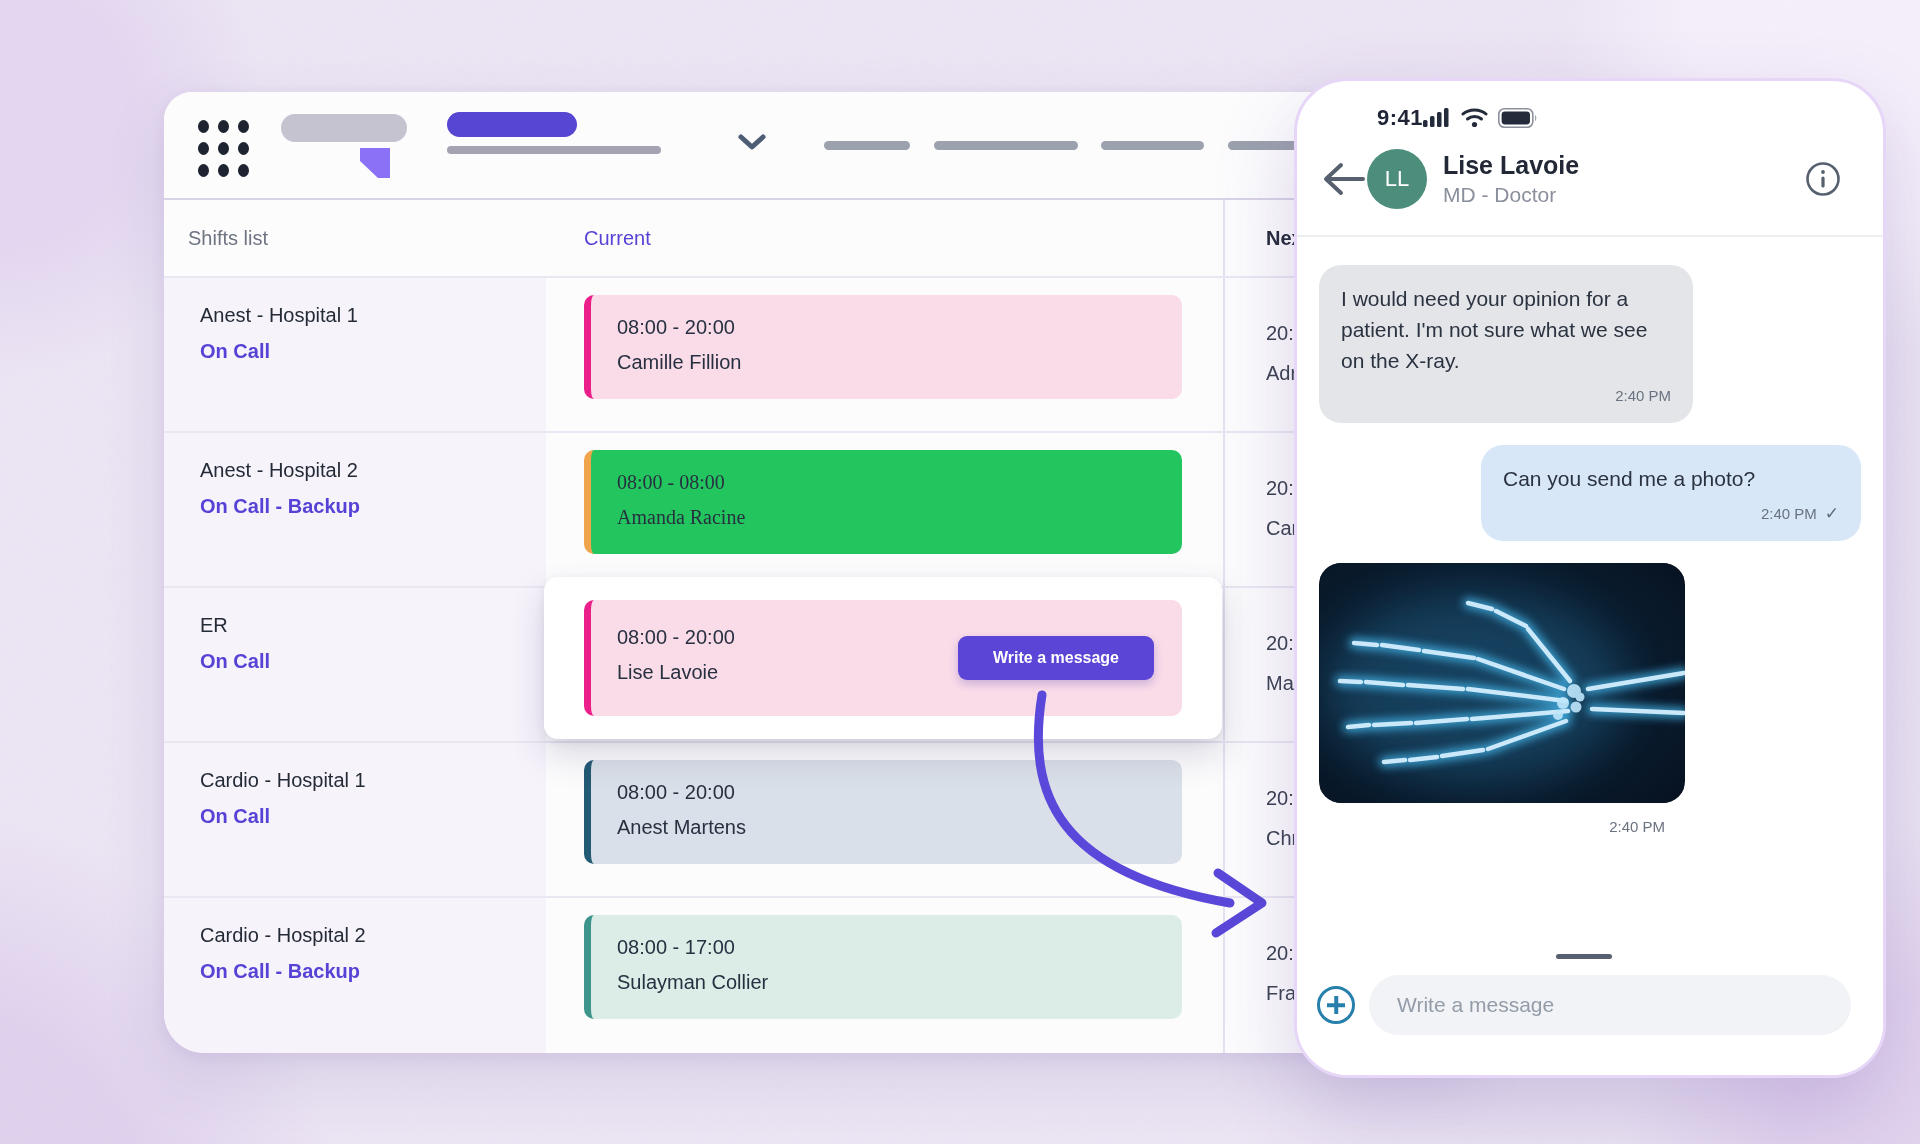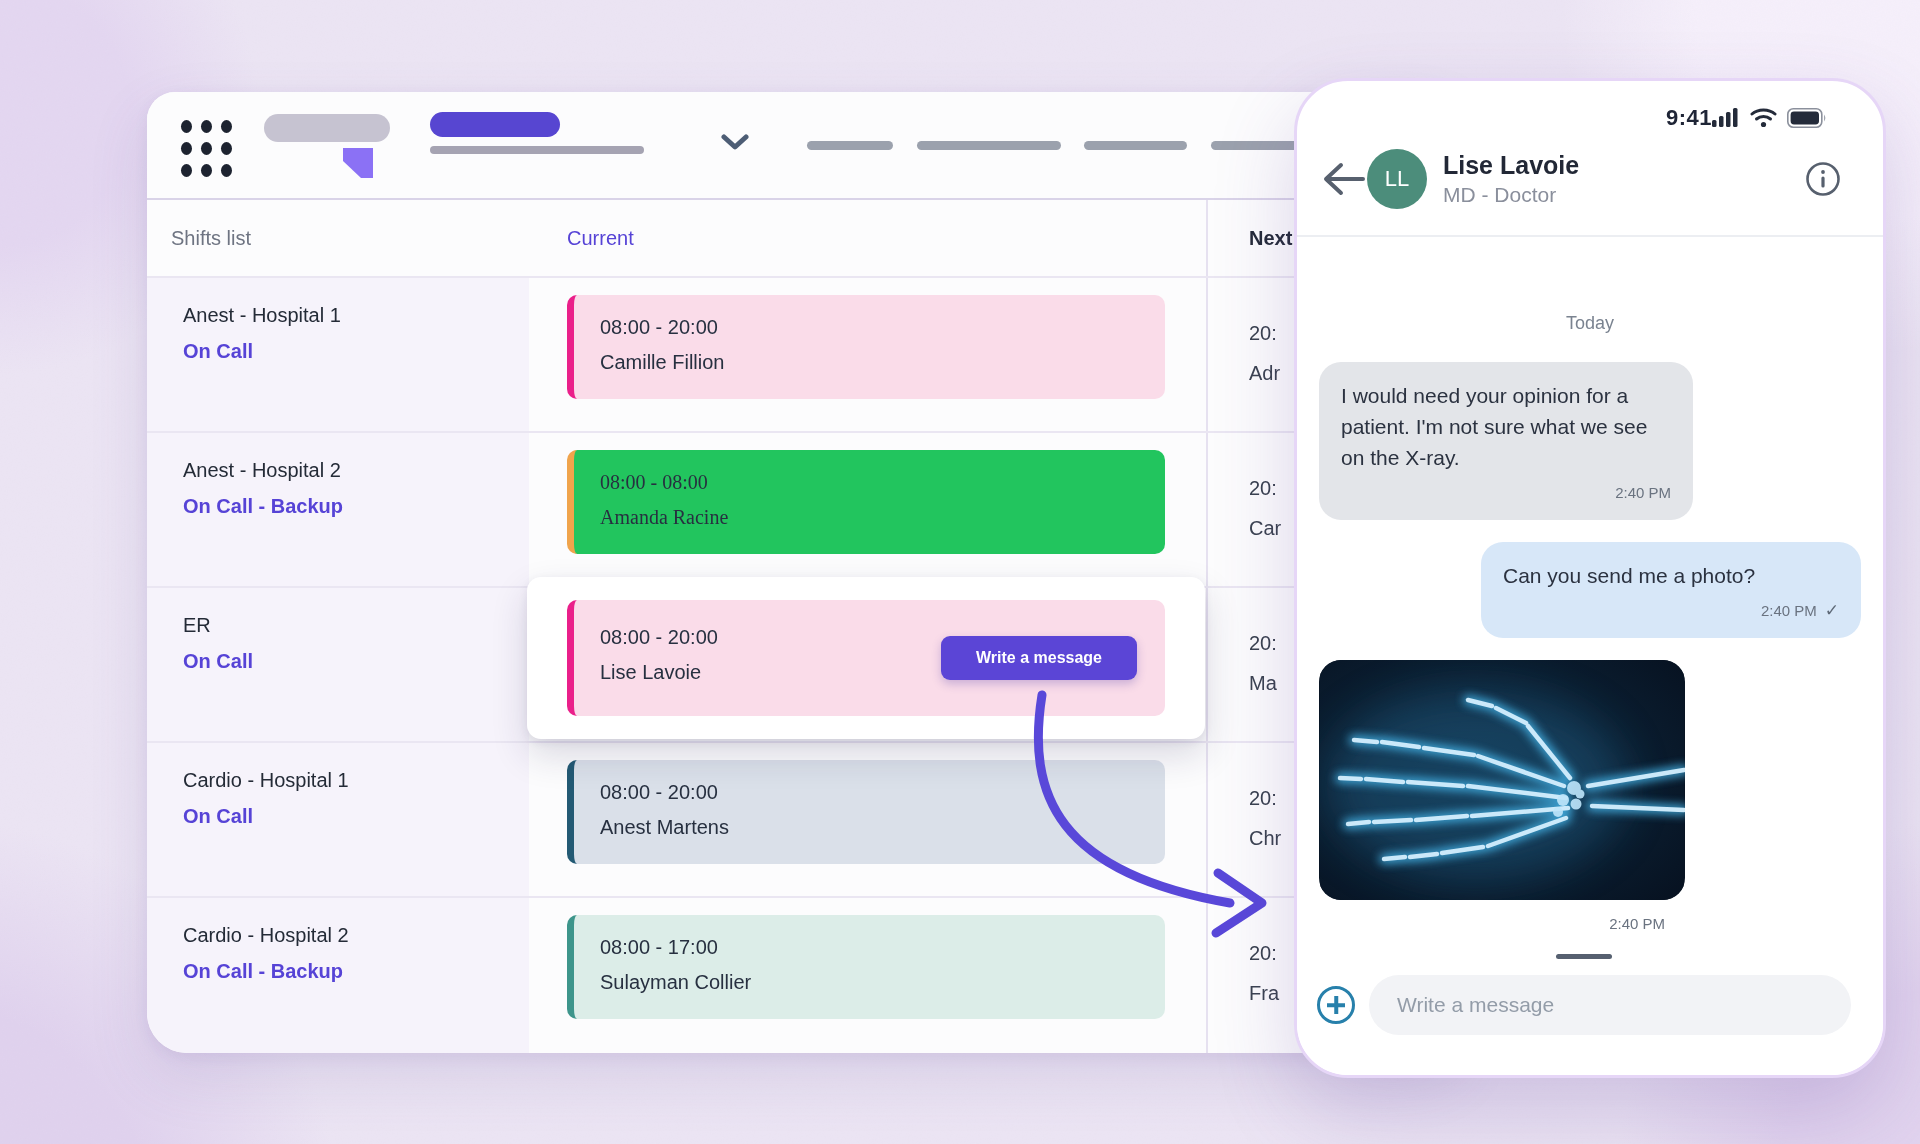--- a/index.html
+++ b/index.html
@@ -11,21 +11,21 @@
       radial-gradient(circle 340px at 99% 1%, #f6f0fb 0 60%, rgba(246,240,251,0) 100%),
       radial-gradient(circle 420px at -4% 108%, #e0d2ee 0 55%, rgba(224,210,238,0) 100%),
       radial-gradient(circle 260px at 0% 10%, #e4d7f1 0 50%, rgba(228,215,241,0) 100%),
       radial-gradient(circle 360px at 103% 103%, #e2d4ef 0 55%, rgba(226,212,239,0) 100%),
       #ece5f4;
   }
   .noise{ position:absolute; inset:0; width:100%; height:100%; opacity:.5; }
 
   
   .app-panel{
-    position:absolute; left:147px; top:92px; width:1312px; height:961px;
+    position:absolute; left:164px; top:92px; width:1312px; height:961px;
     background:#fcfcfd; border-radius:28px 28px 28px 40px;
     box-shadow:0 24px 60px rgba(90,70,150,.14), 0 4px 14px rgba(90,70,150,.08);
     overflow:hidden; z-index:1;
   }
   .app-header{ position:relative; height:108px; border-bottom:2px solid #d9d3e8; background:#fcfcfd; }
   .dots-grid{ position:absolute; left:34px; top:28px; display:grid; grid-template-columns:repeat(3,11px); grid-gap:9px; }
   .dots-grid i{ width:11px; height:13px; border-radius:50%; background:#1d2330; }
   .sk-pill-gray{ position:absolute; left:117px; top:22px; width:126px; height:28px; border-radius:14px; background:#c6c3d1; }
   .corner-glyph{ position:absolute; left:196px; top:56px; }
   .sk-pill-purple{ position:absolute; left:283px; top:20px; width:130px; height:25px; border-radius:13px; background:#5746d1; }
@@ -80,21 +80,21 @@
   
   .conn-arrow{ position:absolute; left:1000px; top:655px; z-index:6; }
 
   
   .phone{
     position:absolute; left:1294px; top:78px; width:592px; height:1000px; z-index:10;
     background:#ffffff; border:3px solid #e6d6f7; border-radius:54px;
     box-shadow:0 34px 80px rgba(100,70,160,.22);
     overflow:hidden;
   }
-  .statusbar{ display:flex; justify-content:flex-end; align-items:center; padding:24px 56px 0 80px; }
+  .statusbar{ display:flex; justify-content:flex-start; align-items:center; padding:24px 56px 0 80px; }
   .status-time{ font-size:22px; font-weight:bold; color:#1f2536; letter-spacing:.5px; }
   .status-icons{ display:flex; align-items:center; gap:10px; }
 
   .chat-header{ display:flex; align-items:center; margin-top:18px; padding:0 42px 0 24px; }
   .back-arrow{ width:44px; height:36px; cursor:pointer; flex:0 0 auto; }
   .avatar{ width:60px; height:60px; border-radius:50%; background:#4c8d7b; color:#fff; font-size:22px;
            display:flex; align-items:center; justify-content:center; margin-left:2px; flex:0 0 auto; }
   .contact-meta{ margin-left:16px; flex:1; }
   .contact-name{ font-size:25px; font-weight:bold; color:#222836; }
   .contact-role{ font-size:21px; color:#8a8f9c; margin-top:3px; }
@@ -299,21 +299,20 @@
       </div>
       <svg class="info-btn" width="36" height="36" viewBox="0 0 36 36">
         <circle cx="18" cy="18" r="15.5" fill="none" stroke="#57606e" stroke-width="2.6"></circle>
         <circle cx="18" cy="11" r="1.9" fill="#57606e"></circle>
         <rect x="16.4" y="15.5" width="3.2" height="11" rx="1.6" fill="#57606e"></rect>
       </svg>
     </div>
     <div class="chat-divider"></div>
 
     <div class="chat">
-      <div class="day-label">Today</div>
 
       <div class="bubble bubble-in">
         <span>I would need your opinion for a patient. I'm not sure what we see on the X-ray.</span>
         <div class="bubble-time">2:40 PM</div>
       </div>
 
       <div class="bubble bubble-out">
         <span>Can you send me a photo?</span>
         <div class="bubble-time">
           <span>2:40 PM</span><span class="check">✓</span>

